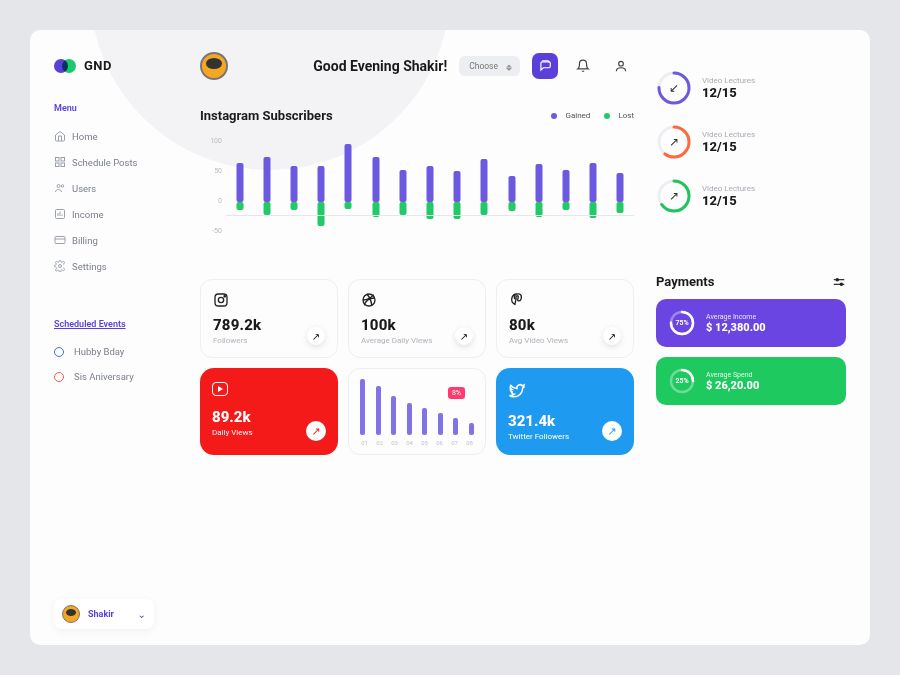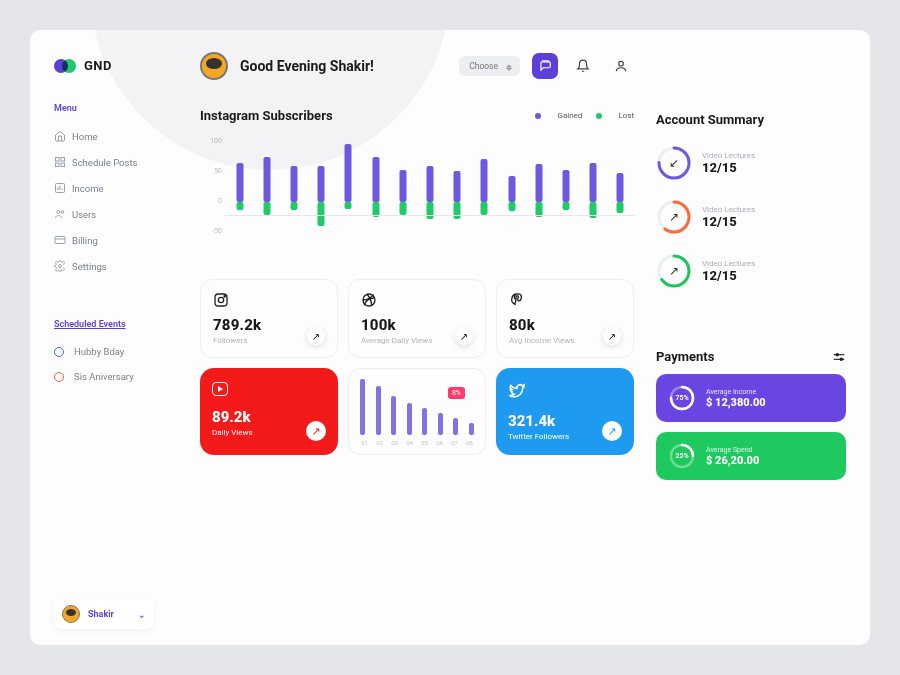--- a/index.html
+++ b/index.html
@@ -35,34 +35,34 @@
 .profile-switch .chev { color: #5b3fd9; font-size: 10px; }
 
 
 .main { flex: 1; padding: 22px 24px 16px 20px; position: relative; z-index: 2; display: flex; gap: 22px; }
 .content { flex: 1; }
 .right { width: 190px; }
 
 .header { display: flex; align-items: center; gap: 12px; }
 .avatar-md { width: 28px; height: 28px; border-radius: 50%; background: #f5a623; border: 2px solid #777; position: relative; overflow: hidden; }
 .avatar-md::after { content: ""; position: absolute; inset: 4px 4px auto 4px; height: 11px; border-radius: 50%; background: #333; }
-.greeting { font-size: 14px; font-weight: 700; color: #1a1a1a; flex: 1; }
+.greeting { font-size: 14px; font-weight: 700; color: #1a1a1a; flex: 1; text-align: right; }
 .choose { background: #edeef2; border-radius: 6px; padding: 5px 22px 5px 10px; font-size: 8.5px; color: #777; position: relative; cursor: pointer; }
 .choose::after { content: ""; position: absolute; right: 8px; top: 50%; transform: translateY(-50%); width: 0; height: 0; border-left: 3px solid transparent; border-right: 3px solid transparent; border-bottom: 3px solid #999; }
 .choose::before { content: ""; position: absolute; right: 8px; top: 50%; transform: translateY(2px); width: 0; height: 0; border-left: 3px solid transparent; border-right: 3px solid transparent; border-top: 3px solid #999; }
 .hdr-icon-btn { width: 26px; height: 26px; border-radius: 7px; display: flex; align-items: center; justify-content: center; cursor: pointer; }
 .hdr-icon-btn.primary { background: #5b3fd9; color: #fff; }
 .hdr-icon-btn.plain { background: transparent; color: #444; }
 
 
 .chart-card { margin-top: 28px; }
 .chart-head { display: flex; align-items: center; }
 .chart-title { font-size: 13px; font-weight: 700; color: #1a1a1a; flex: 1; }
 .legend { display: flex; gap: 14px; }
-.legend-item { display: flex; align-items: center; gap: 16px; font-size: 8px; color: #555; }
+.legend-item { display: flex; align-items: center; gap: 8px; font-size: 8px; color: #555; }
 .legend-item .sw { width: 6px; height: 6px; border-radius: 50%; }
 .chart-body { position: relative; height: 120px; margin-top: 14px; }
 .y-axis { position: absolute; left: 0; top: 0; bottom: 22px; width: 22px; display: flex; flex-direction: column; justify-content: space-between; font-size: 7px; color: #b9bcc4; text-align: right; }
 .plot { position: absolute; left: 26px; right: 0; top: 0; bottom: 22px; }
 .baseline { position: absolute; left: 26px; right: 0; height: 1px; background: #e6e7eb; }
 .bars { position: absolute; inset: 0; display: flex; align-items: stretch; }
 .bar-pair { flex: 1; position: relative; }
 .bar-up, .bar-dn { position: absolute; left: 50%; transform: translateX(-50%); width: 7px; border-radius: 2px; }
 .bar-up { background: #6b5ae0; bottom: 50%; }
 .bar-dn { background: #22c968; top: 50%; }
@@ -148,32 +148,32 @@
         <svg class="mi-icon" viewBox="0 0 24 24" fill="none" stroke="currentColor" stroke-width="2">
             <rect x="3" y="3" width="7" height="7"></rect>
             <rect x="14" y="3" width="7" height="7"></rect>
             <rect x="3" y="14" width="7" height="7"></rect>
             <rect x="14" y="14" width="7" height="7"></rect>
           </svg>
         <span class="mi-label">Schedule Posts</span>
       </div>
       <div class="menu-item">
         <svg class="mi-icon" viewBox="0 0 24 24" fill="none" stroke="currentColor" stroke-width="2">
-            <rect x="3" y="3" width="18" height="18" rx="2"></rect>
-            <path d="M8 16V10M12 16V7M16 16v-3"></path>
-          </svg>
-        <span class="mi-label">Income</span>
-      </div>
-      <div class="menu-item">
-        <svg class="mi-icon" viewBox="0 0 24 24" fill="none" stroke="currentColor" stroke-width="2">
             <circle cx="9" cy="8" r="3"></circle>
             <path d="M3 20c0-3 3-5 6-5s6 2 6 5"></path>
             <circle cx="17" cy="8" r="2.5"></circle>
           </svg>
         <span class="mi-label">Users</span>
+      </div>
+      <div class="menu-item">
+        <svg class="mi-icon" viewBox="0 0 24 24" fill="none" stroke="currentColor" stroke-width="2">
+            <rect x="3" y="3" width="18" height="18" rx="2"></rect>
+            <path d="M8 16V10M12 16V7M16 16v-3"></path>
+          </svg>
+        <span class="mi-label">Income</span>
       </div>
       <div class="menu-item">
         <svg class="mi-icon" viewBox="0 0 24 24" fill="none" stroke="currentColor" stroke-width="2">
             <rect x="2" y="5" width="20" height="14" rx="2"></rect>
             <path d="M2 10h20"></path>
           </svg>
         <span class="mi-label">Billing</span>
       </div>
       <div class="menu-item">
         <svg class="mi-icon" viewBox="0 0 24 24" fill="none" stroke="currentColor" stroke-width="2">
@@ -338,21 +338,21 @@
             </svg>
           <div class="sc-value">100k</div>
           <div class="sc-label">Average Daily Views</div>
           <div class="sc-arrow">↗</div>
         </div>
         <div class="stat-card">
           <svg class="sc-icon" viewBox="0 0 24 24" fill="none" stroke="currentColor" stroke-width="2">
               <path d="M12 3a8 8 0 00-3 15.4c0-.6.1-1.6.3-2.3l1.4-6s-.3-.7-.3-1.7c0-1.6 1-2.8 2.1-2.8 1 0 1.5.8 1.5 1.7 0 1-.6 2.5-1 3.9-.3 1.2.6 2.2 1.8 2.2 2.2 0 3.7-2.8 3.7-6.1 0-2.5-1.7-4.4-4.8-4.4-3.5 0-5.7 2.6-5.7 5.5 0 1 .3 1.7.8 2.3"></path>
             </svg>
           <div class="sc-value">80k</div>
-          <div class="sc-label">Avg Income Views</div>
+          <div class="sc-label">Avg Video Views</div>
           <div class="sc-arrow">↗</div>
         </div>
       </div>
 
       <div class="bottom">
         <div class="yt-card">
           <span class="sc-icon"></span>
           <div class="sc-value">89.2k</div>
           <div class="sc-label">Daily Views</div>
           <div class="sc-arrow">↗</div>
@@ -385,21 +385,20 @@
               <path d="M22 5.9a8 8 0 01-2.3.6A4 4 0 0021.4 4a8 8 0 01-2.5 1A4 4 0 0012 8.6 11.3 11.3 0 013.7 4.5a4 4 0 001.2 5.3 4 4 0 01-1.8-.5 4 4 0 003.2 4 4 4 0 01-1.8.07 4 4 0 003.7 2.8A8 8 0 012 18a11.3 11.3 0 006.1 1.8c7.4 0 11.4-6.1 11.4-11.4v-.5A8 8 0 0022 5.9z"></path>
             </svg>
           <div class="sc-value">321.4k</div>
           <div class="sc-label">Twitter Followers</div>
           <div class="sc-arrow">↗</div>
         </div>
       </div>
     </div>
 
     <div class="right">
-      <div class="right-title">Account Summary</div>
       <div id="summary-list">
           <div class="summary-item">
             <div class="ring">
     <svg width="36" height="36">
                 <circle cx="18" cy="18" r="15" stroke="#eceef2" stroke-width="3" fill="none"></circle>
                 <circle cx="18" cy="18" r="15" stroke="#6b5ae0" stroke-width="3" fill="none" stroke-linecap="round" stroke-dasharray="94.24777960769379" stroke-dashoffset="23.561944901923447" transform="rotate(-90 18 18)"></circle>
               </svg>
     <span class="ric">↙</span>
             </div>
     <div>

